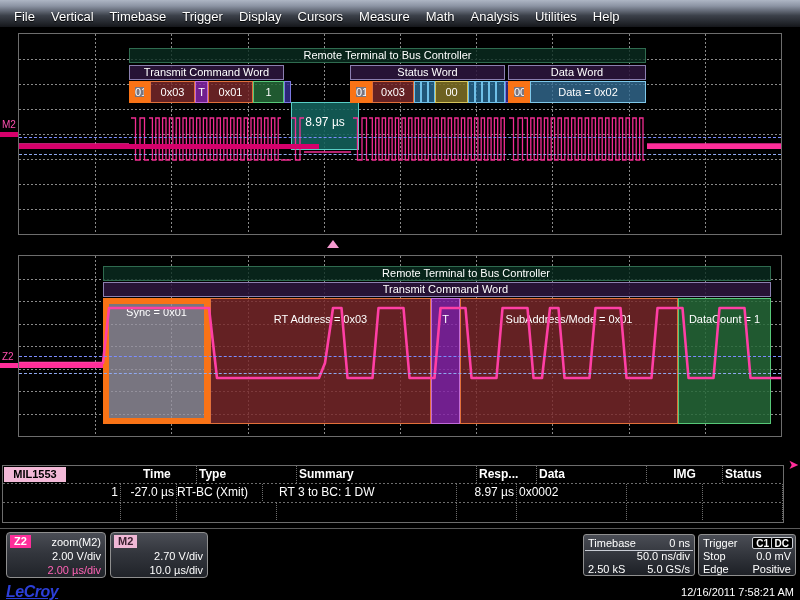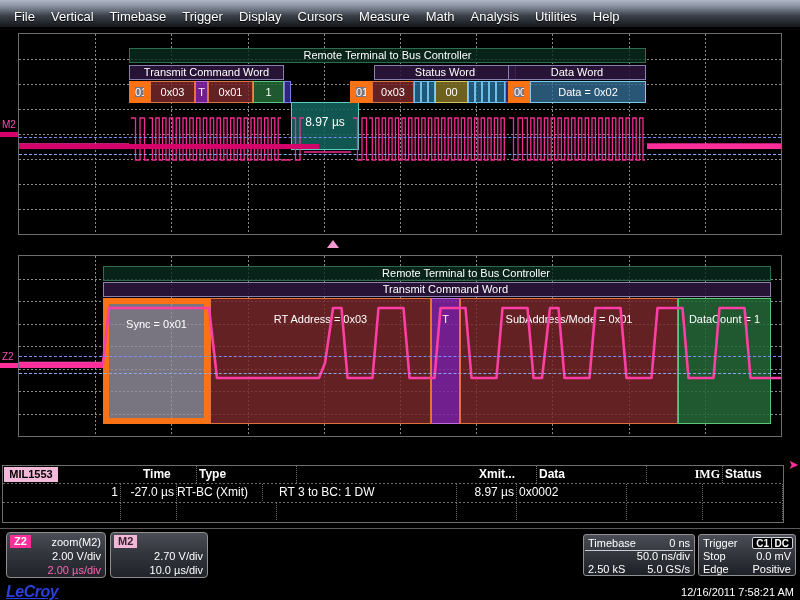--- a/index.html
+++ b/index.html
@@ -97,21 +97,21 @@
     position: absolute; top: 0; height: 17px; line-height: 17px;
     white-space: nowrap; overflow: hidden;
     border-right: 1px dotted #6d6d6d;
     padding: 0 2px;
   }
   .dt-head { font-weight: bold; margin-left: 20px; }
   .dt-sep { position: absolute; left: 0; right: 0; height: 1px;
     background-image: linear-gradient(to right, #6d6d6d 50%, transparent 50%);
     background-size: 4px 1px; }
   .chip-mil {
-    position: absolute; left: 1px; top: 1px; width: 54px; height: 15px;
+    position: absolute; left: 1px; top: 1px; width: 62px; height: 15px;
     background: #f3b9d8; color: #000; font-size: 11px; font-weight: bold;
     line-height: 15px; text-align: center;
   }
   .dt-arrow { position: absolute; color: #ff2e9a; font-size: 13px; line-height: 13px; }
 
   
   .desc {
     position: absolute; border: 1px solid #8f8f8f; border-radius: 4px;
     background: linear-gradient(to bottom, #4a4d55 0%, #33363d 45%, #202329 100%);
     color: #ffffff; font-size: 11px;
@@ -216,21 +216,21 @@
       <div class="seg seg-cnt" style="left:124px;width:31px;">
         <span>1</span>
         </div>
     </div>
     <div class="seg seg-blue2" style="left:265px; top:47px; width:7px; height:22px;"></div>
 
     <div class="dec seg-resp" style="left:272px; top:68px; width:68px; height:48px;">
       <span style="position:absolute;left:0;right:0;top:12px;text-align:center;color:#fff;font-size:12px;">8.97 µs</span>
     </div>
 
-    <div class="dec word-band" style="left:331px; top:31px; width:142px; height:15px;margin-left:24px;">
+    <div class="dec word-band" style="left:331px; top:31px; width:155px; height:15px;">
       <div class="dec-label">Status Word</div>
     </div>
     <div class="dec" style="left:331px; top:47px; width:155px; height:22px;">
       <div class="seg seg-sync" style="left:0px;width:22px;">
         <span>01</span>
         </div>
       <div class="seg seg-addr" style="left:22px;width:42px;">
         <span>0x03</span>
         </div>
       <div class="seg seg-bit" style="left:64px;width:7px;"></div>
@@ -298,21 +298,21 @@
 
     <div class="dec msg-band" style="left:84px; top:10px; width:668px; height:15px;">
       <div class="dec-label" style="text-align:right; padding-right:220px;">Remote Terminal to Bus Controller</div>
     </div>
     <div class="dec word-band" style="left:84px; top:26px; width:668px; height:15px;">
       <div class="dec-label" style="text-align:right; padding-right:262px;">Transmit Command Word</div>
     </div>
 
     <div class="dec" style="left:84px; top:42px; width:668px; height:126px;">
       <div class="seg seg-sync" style="left:0px;width:107px;">
-        <span style="top:14px;transform:none;">Sync = 0x01</span>
+        <span style="top:2px;transform:none;">Sync = 0x01</span>
         </div>
       <div class="seg seg-addr" style="left:107px;width:221px;">
         <span style="top:14px;transform:none;">RT Address = 0x03</span>
         </div>
       <div class="seg seg-tr" style="left:328px;width:29px;">
         <span style="top:14px;transform:none;">T</span>
         </div>
       <div class="seg seg-sub" style="left:357px;width:218px;">
         <span style="top:14px;transform:none;">SubAddress/Mode = 0x01</span>
         </div>
@@ -333,23 +333,24 @@
   </div>
 
   <div class="trace-marker" style="left:2px; top:352px;">Z2</div>
   <div class="trace-bar bright" style="left:0px; top:363px; width:18px;"></div>
 
   <div class="dtable" id="dtable" style="left:2px; top:465px; width:782px; height:58px;">
     <div class="chip-mil">MIL1553</div>
   <div class="dt-row" style="top: 0px;">
         <div class="dt-cell dt-head" style="left: 118px; width: 56px; text-align: left;">Time</div>
         <div class="dt-cell dt-head" style="left: 174px; width: 100px; text-align: left;">Type</div>
-        <div class="dt-cell dt-head" style="left: 454px; width: 60px; text-align: left;">Xmit...</div>
+        <div class="dt-cell dt-head" style="left: 274px; width: 180px; text-align: left;">Summary</div>
+        <div class="dt-cell dt-head" style="left: 454px; width: 60px; text-align: left;">Resp...</div>
         <div class="dt-cell dt-head" style="left: 514px; width: 110px; text-align: left;">Data</div>
-        <div class="dt-cell dt-head" style="left: 624px; width: 76px; text-align: right; font-family: Liberation Serif, serif;">IMG</div>
+        <div class="dt-cell dt-head" style="left: 624px; width: 76px; text-align: center;">IMG</div>
         <div class="dt-cell dt-head" style="left: 700px; width: 80px; text-align: left;">Status</div>
       </div>
       <div class="dt-sep" style="top: 17px;"></div>
       <div class="dt-row" style="top: 18px;">
         <div class="dt-cell" style="left: 56px; width: 62px; text-align: right;">1</div>
         <div class="dt-cell" style="left: 118px; width: 56px; text-align: right;">-27.0 µs</div>
         <div class="dt-cell" style="left: 160px; width: 100px; text-align: center;">RT-BC  (Xmit)</div>
         <div class="dt-cell" style="left: 274px; width: 180px; text-align: left;">RT  3 to BC: 1 DW</div>
         <div class="dt-cell" style="left: 454px; width: 60px; text-align: right;">8.97 µs</div>
         <div class="dt-cell" style="left: 514px; width: 110px; text-align: left;">0x0002</div>

